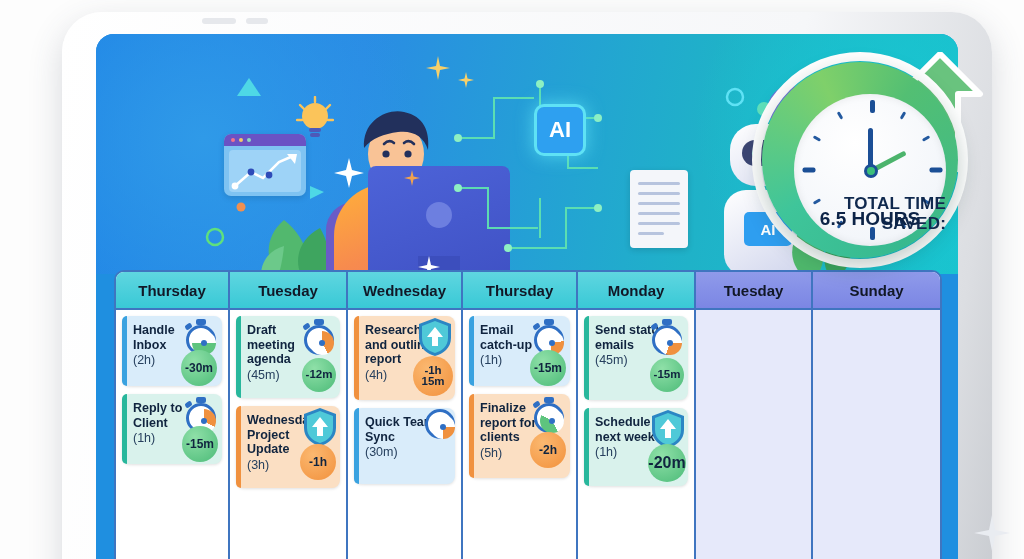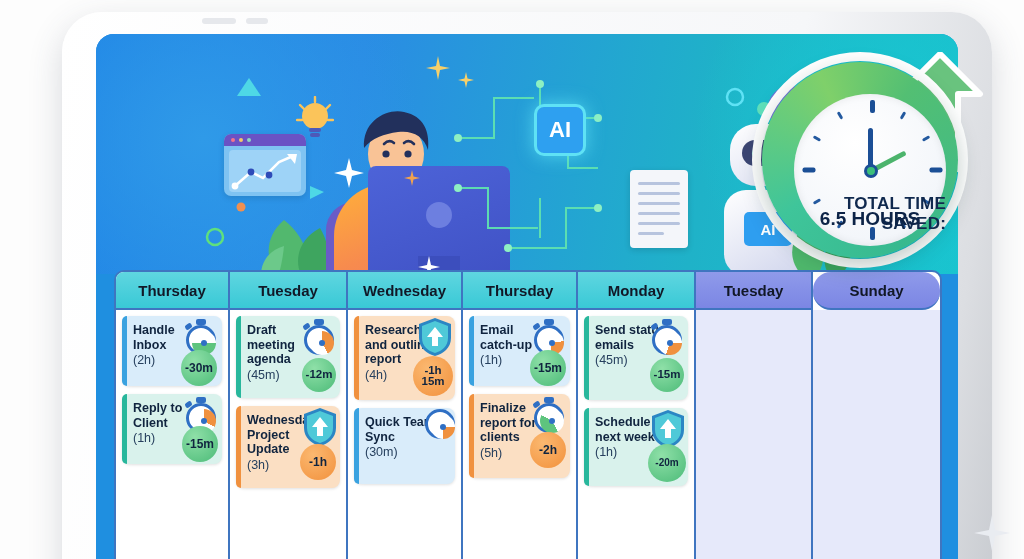--- a/index.html
+++ b/index.html
@@ -319,21 +319,21 @@
     </div>
 
     <div class="cal">
       <div class="cal-head">
         <div class="hcell" style="width:114px;">Thursday</div>
         <div class="hcell" style="width:118px;">Tuesday</div>
         <div class="hcell" style="width:115px;">Wednesday</div>
         <div class="hcell" style="width:115px;">Thursday</div>
         <div class="hcell" style="width:118px;">Monday</div>
         <div class="hcell weekend" style="width:117px;">Tuesday</div>
-        <div class="hcell weekend" style="width:127px;border-radius:18px;">Sunday</div>
+        <div class="hcell weekend" style="width:127px;">Sunday</div>
       </div>
 
       <div class="cal-body">
 
         <div class="bcell" style="width:114px;">
           <div class="evt blue">
             <span class="accent"></span>
             <div class="etitle">Handle Inbox</div>
             <div class="edur">(2h)</div>
             <div class="stopwatch">
@@ -463,21 +463,21 @@
           </div>
           <div class="evt mint" style="min-height:78px;">
             <span class="accent"></span>
             <div class="etitle" style="max-width:84px;">Schedule next week</div>
             <div class="edur">(1h)</div>
             <svg class="shield" viewBox="0 0 36 40">
               <path d="M18 1 L34 7 V21 C34 31 26 37 18 39 C10 37 2 31 2 21 V7 Z" fill="#2b86c4"></path>
               <path d="M18 4 L31 9 V21 C31 29 25 34 18 36 C11 34 5 29 5 21 V9 Z" fill="#4fc9d8"></path>
               <path d="M18 10 L26 20 H21 V29 H15 V20 H10 Z" fill="#ffffff"></path>
             </svg>
-            <div class="badge green" style="width:38px;height:38px;right:2px;bottom:4px;font-size:10px;text-align:center;">-20m</div>
+            <div class="badge green" style="width:38px;height:38px;right:2px;bottom:4px;font-size:16px;text-align:center;">-20m</div>
           </div>
         </div>
 
         <div class="bcell weekend" style="width:117px;"></div>
         <div class="bcell weekend" style="width:127px;"></div>
       </div>
     </div>
   </div>
 
   <div class="clock-wrap">

